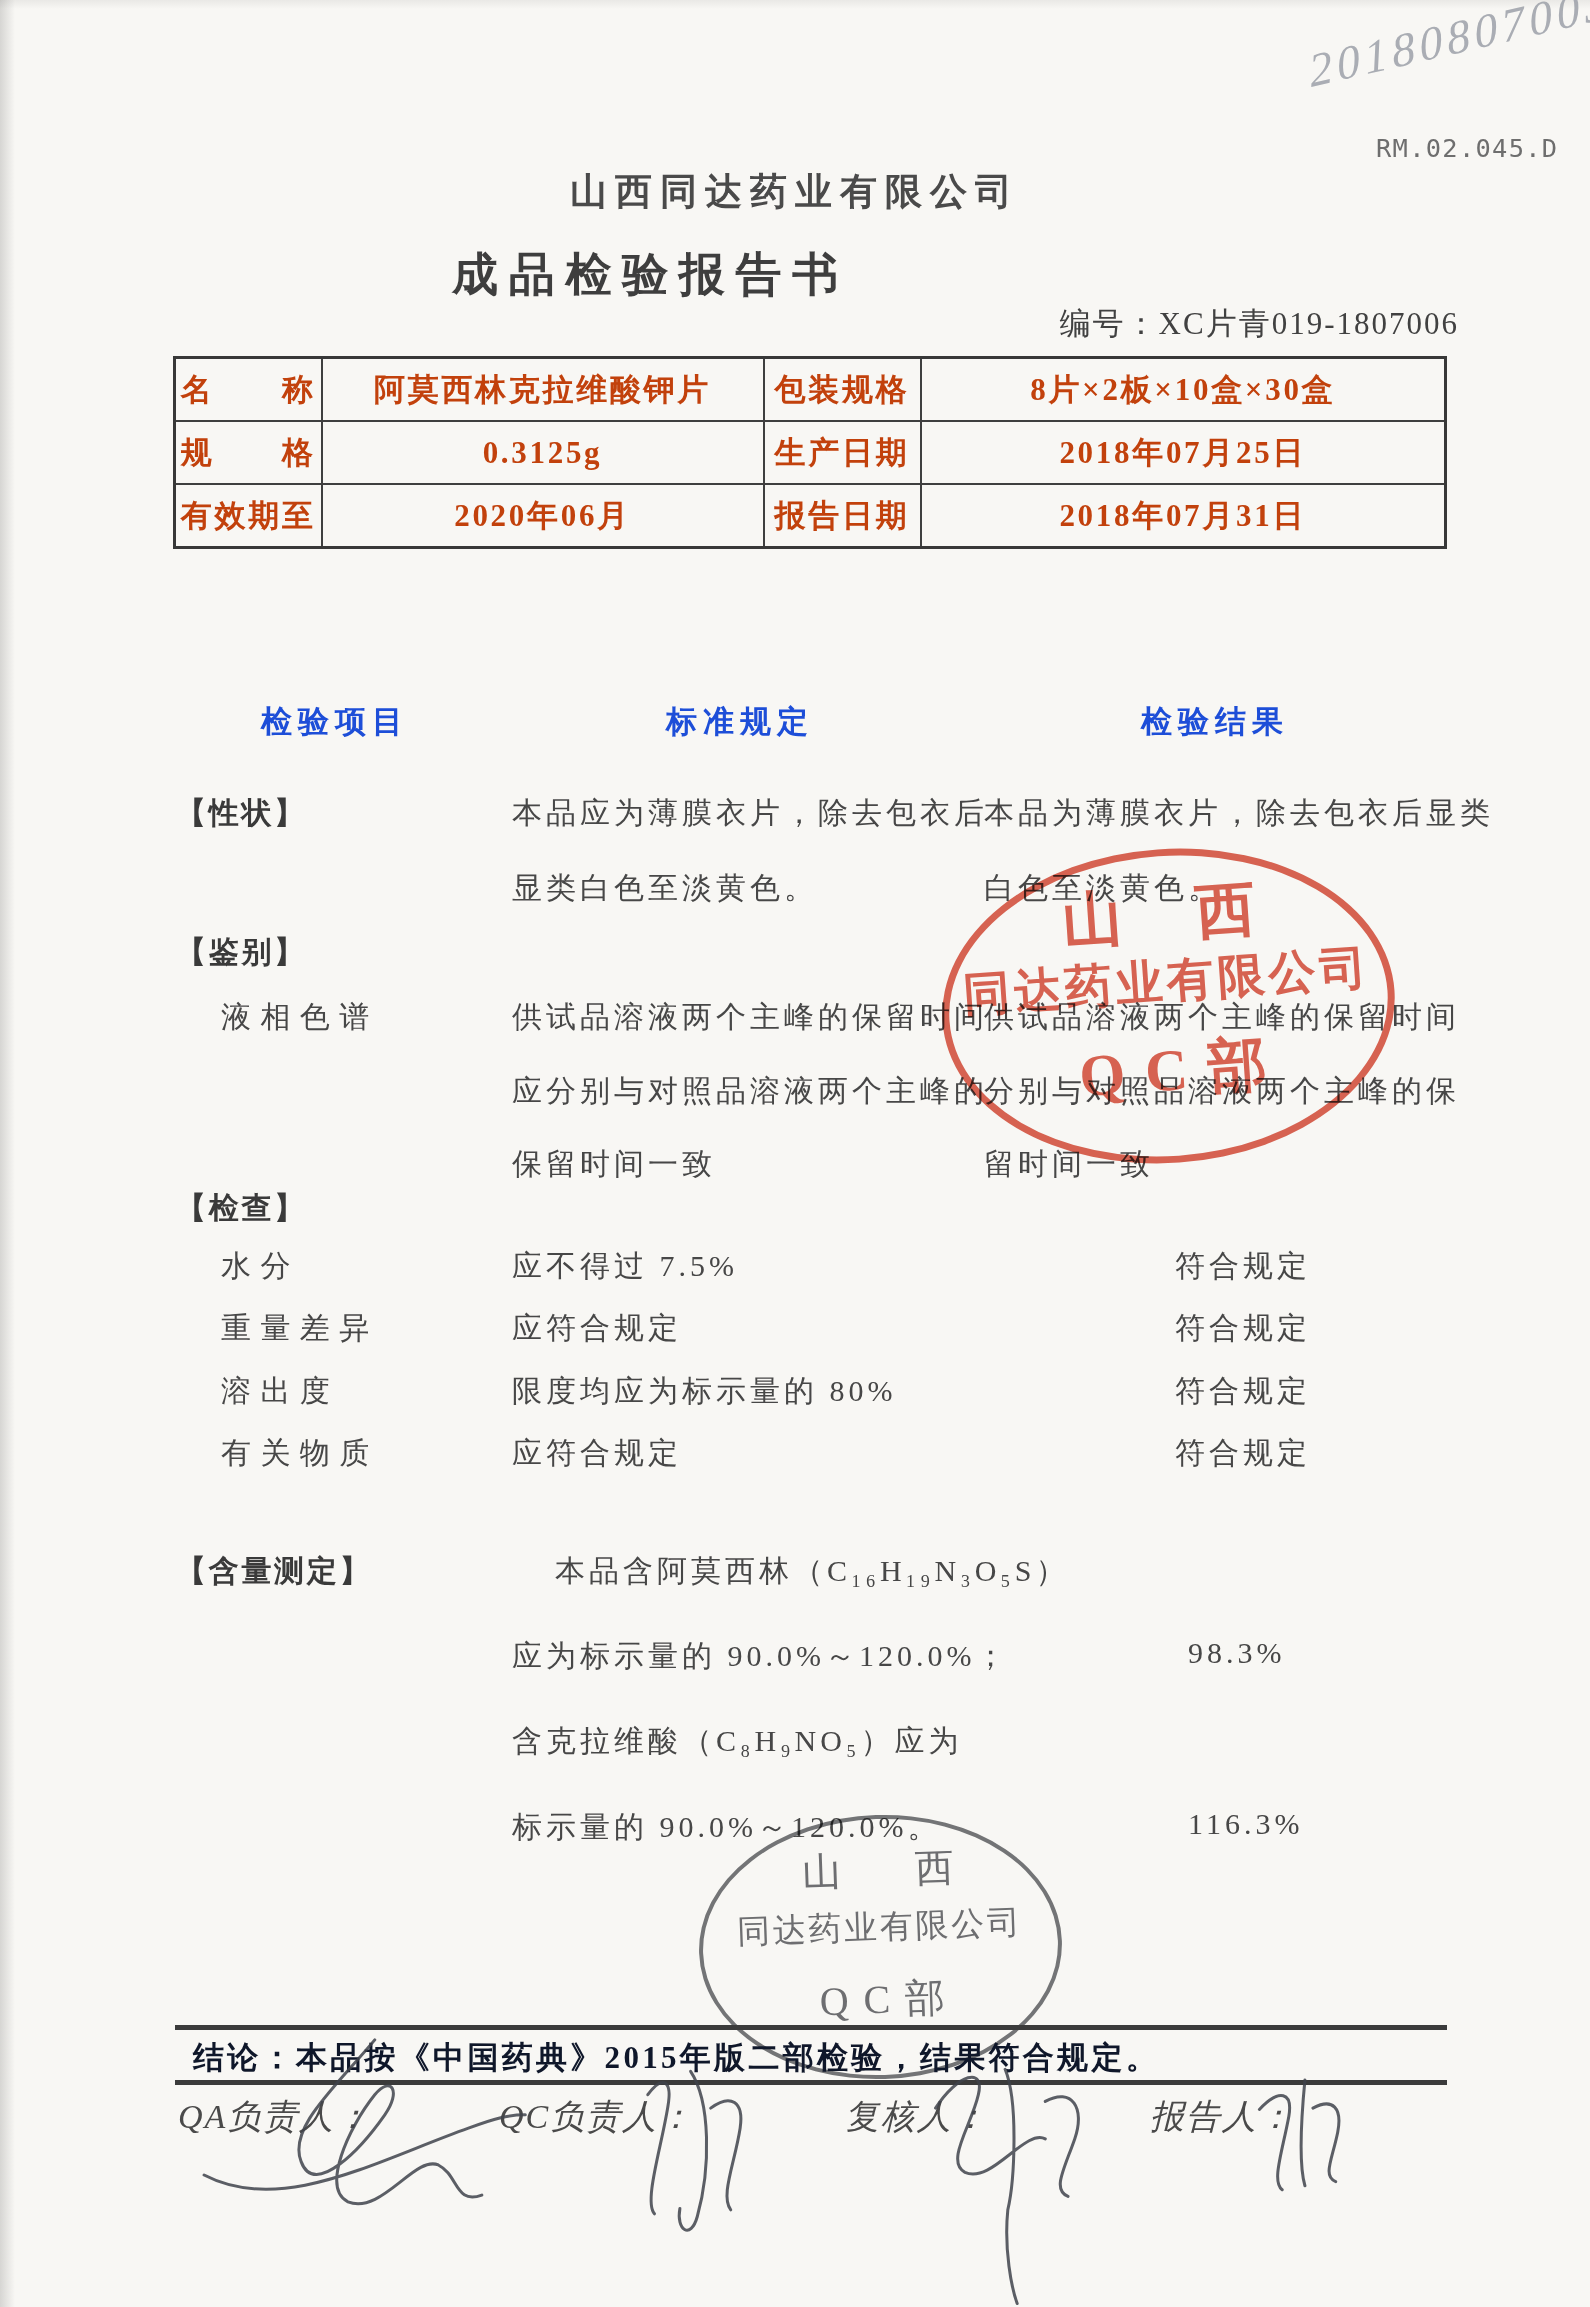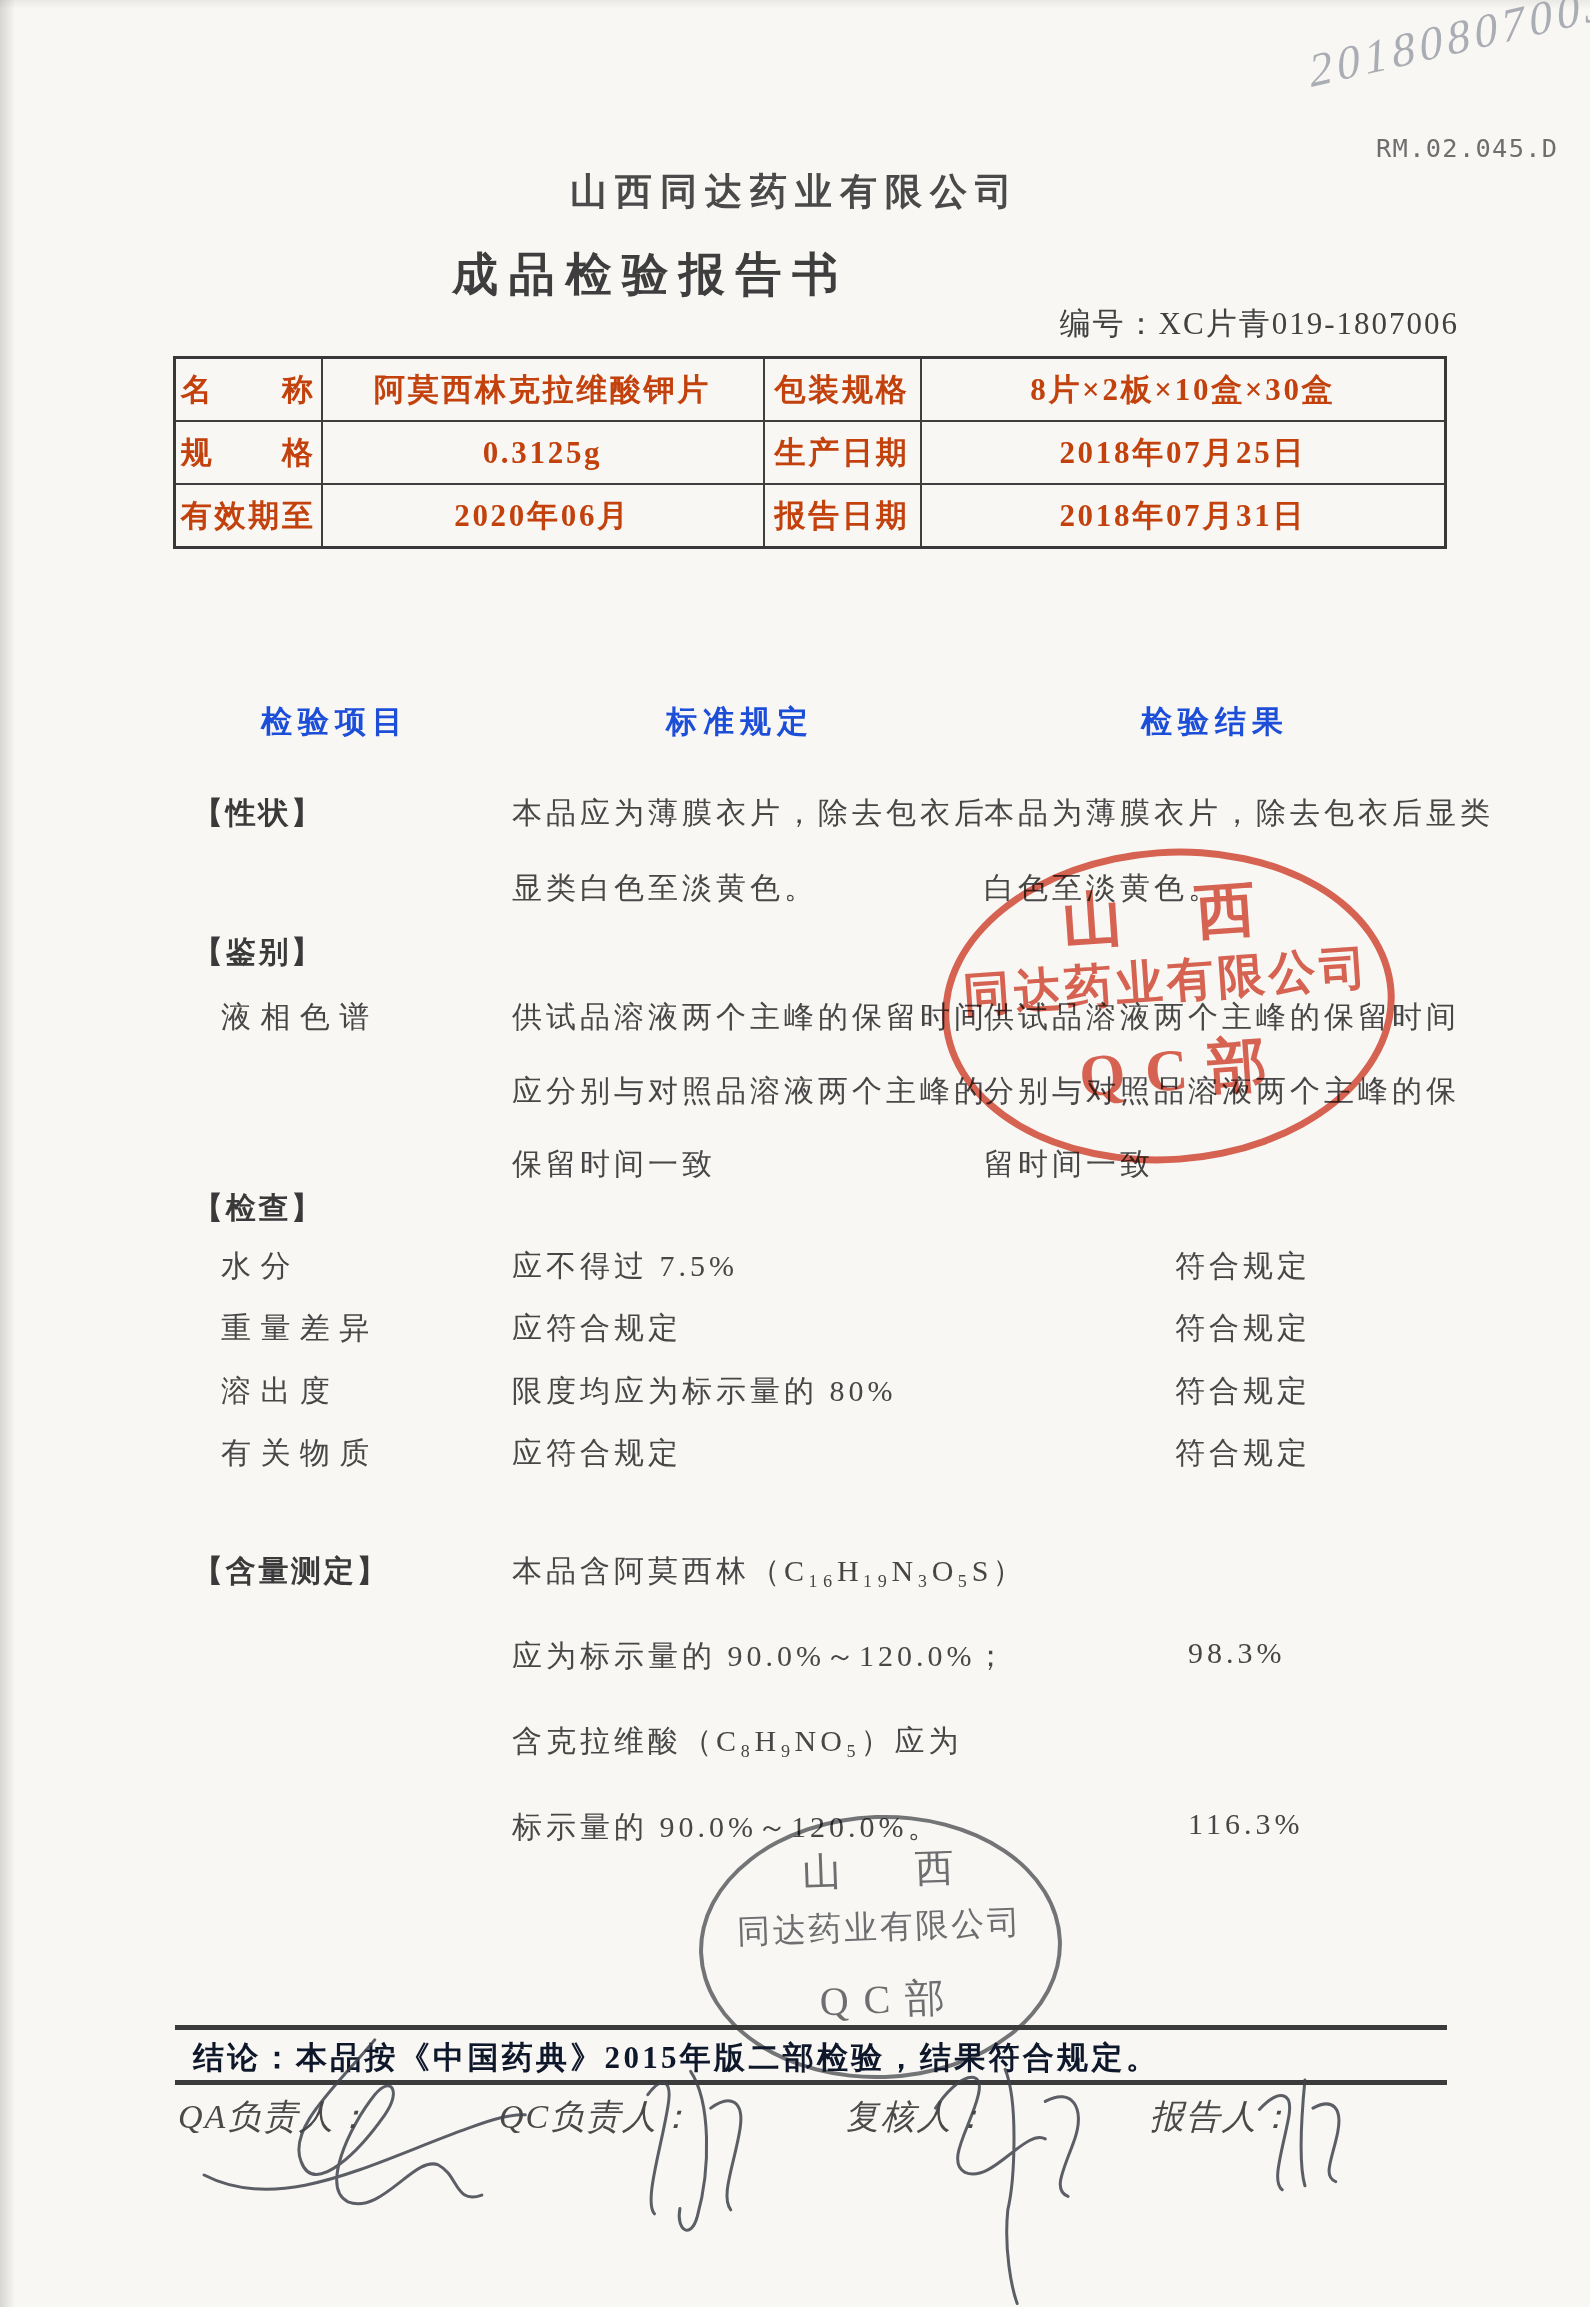--- a/index.html
+++ b/index.html
@@ -32,21 +32,21 @@
   table.info td{border:2px solid #3f3f3f;height:61px;text-align:center;
     vertical-align:middle;letter-spacing:2.7px;padding:0;}
   table.info{border:3.3px solid #383838;}
 
   .col-head{font-size:31px;letter-spacing:6px;font-weight:600;color:#1d4ed8;
     transform:translateX(-50%);}
   .line{position:absolute;white-space:nowrap;font-size:30px;letter-spacing:4px;
     color:#474747;}
   .sec-label{font-weight:600;color:#3a3a3a;letter-spacing:2.7px;}
   .sub-item{letter-spacing:9.4px;}
-  .x-item{left:193px;}
+  .x-item{left:176px;}
   .x-sub{left:221px;}
   .x-std{left:512px;}
   .x-res{left:984px;}
   .x-pass{left:1175px;}
   .x-pct{left:1188px;}
 
   .stamp{position:absolute;border-radius:50%;mix-blend-mode:multiply;}
   .stamp div{position:absolute;left:0;width:100%;text-align:center;white-space:nowrap;}
   .stamp-red{left:942px;top:849px;width:439px;height:300px;
     border:7.4px solid #d5432e;color:#d5432e;transform:rotate(-4deg);opacity:.82;}
@@ -143,21 +143,21 @@
 
 <div class="line sub-item x-sub" style="top:1371px;">溶出度</div>
 <div class="line x-std" style="top:1371px;">限度均应为标示量的 80%</div>
 <div class="line x-pass" style="top:1371px;">符合规定</div>
 
 <div class="line sub-item x-sub" style="top:1433px;">有关物质</div>
 <div class="line x-std" style="top:1433px;">应符合规定</div>
 <div class="line x-pass" style="top:1433px;">符合规定</div>
 
 <div class="line sec-label x-item" style="top:1551px;">【含量测定】</div>
-<div class="line x-std" style="top:1551px;">本品含阿莫西林（C₁₆H₁₉N₃O₅S）</div>
+<div class="line x-std" style="top:1551px;margin-left:43px;">本品含阿莫西林（C₁₆H₁₉N₃O₅S）</div>
 <div class="line x-std" style="top:1636px;">应为标示量的 90.0%～120.0%；</div>
 <div class="line x-pct" style="top:1636px;">98.3%</div>
 <div class="line x-std" style="top:1721px;">含克拉维酸（C₈H₉NO₅）应为</div>
 <div class="line x-std" style="top:1807px;">标示量的 90.0%～120.0%。</div>
 <div class="line x-pct" style="top:1807px;">116.3%</div>
 
 <div class="stamp stamp-red">
   <div class="s1">山　西</div>
   <div class="s2">同达药业有限公司</div>
   <div class="s3">QC部</div>

